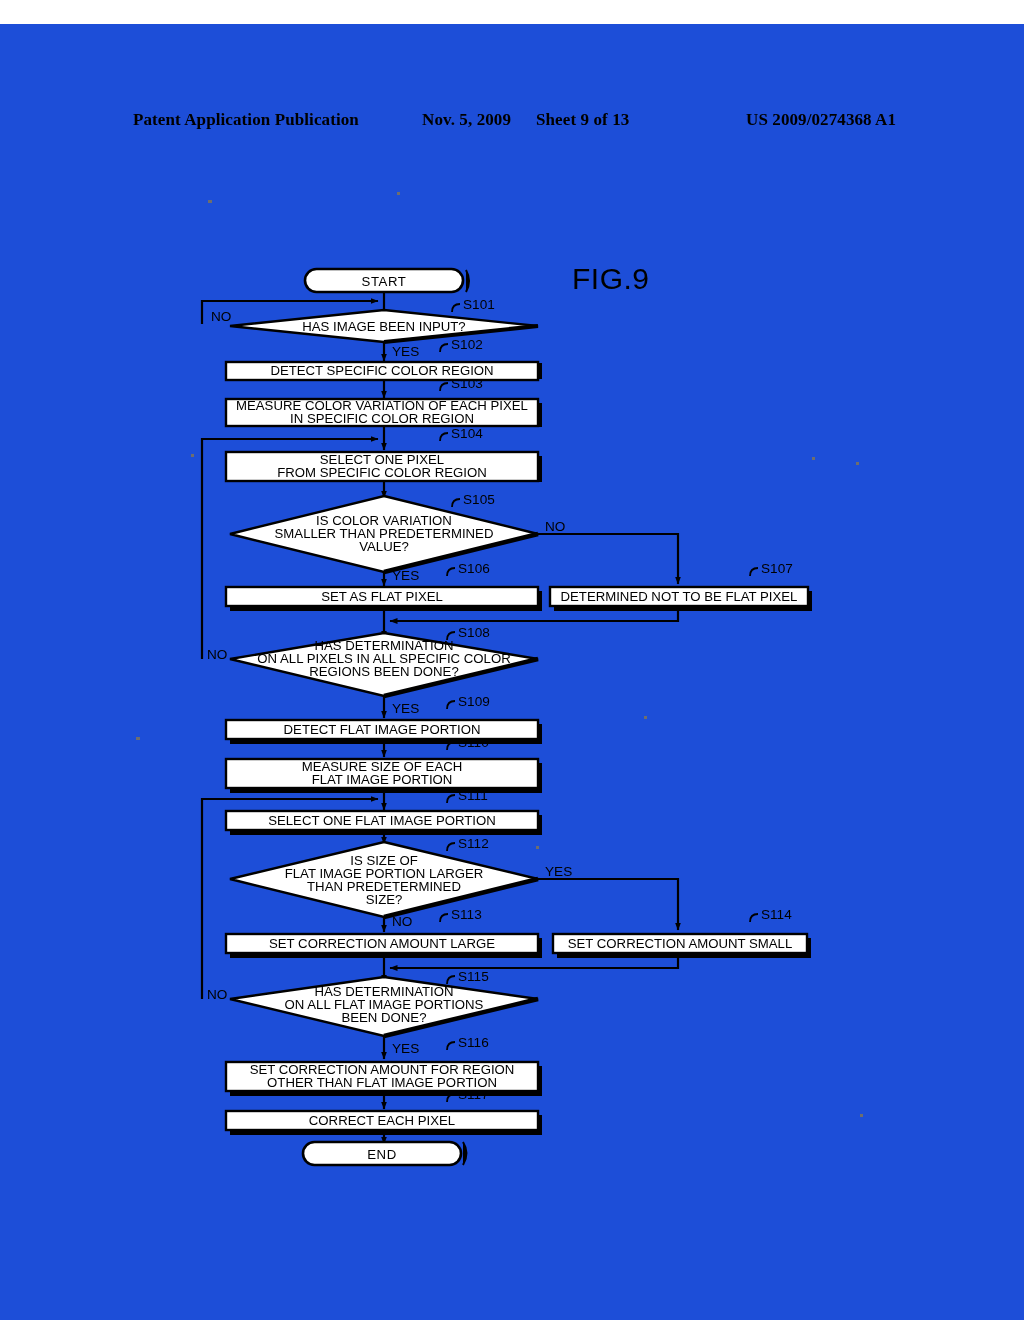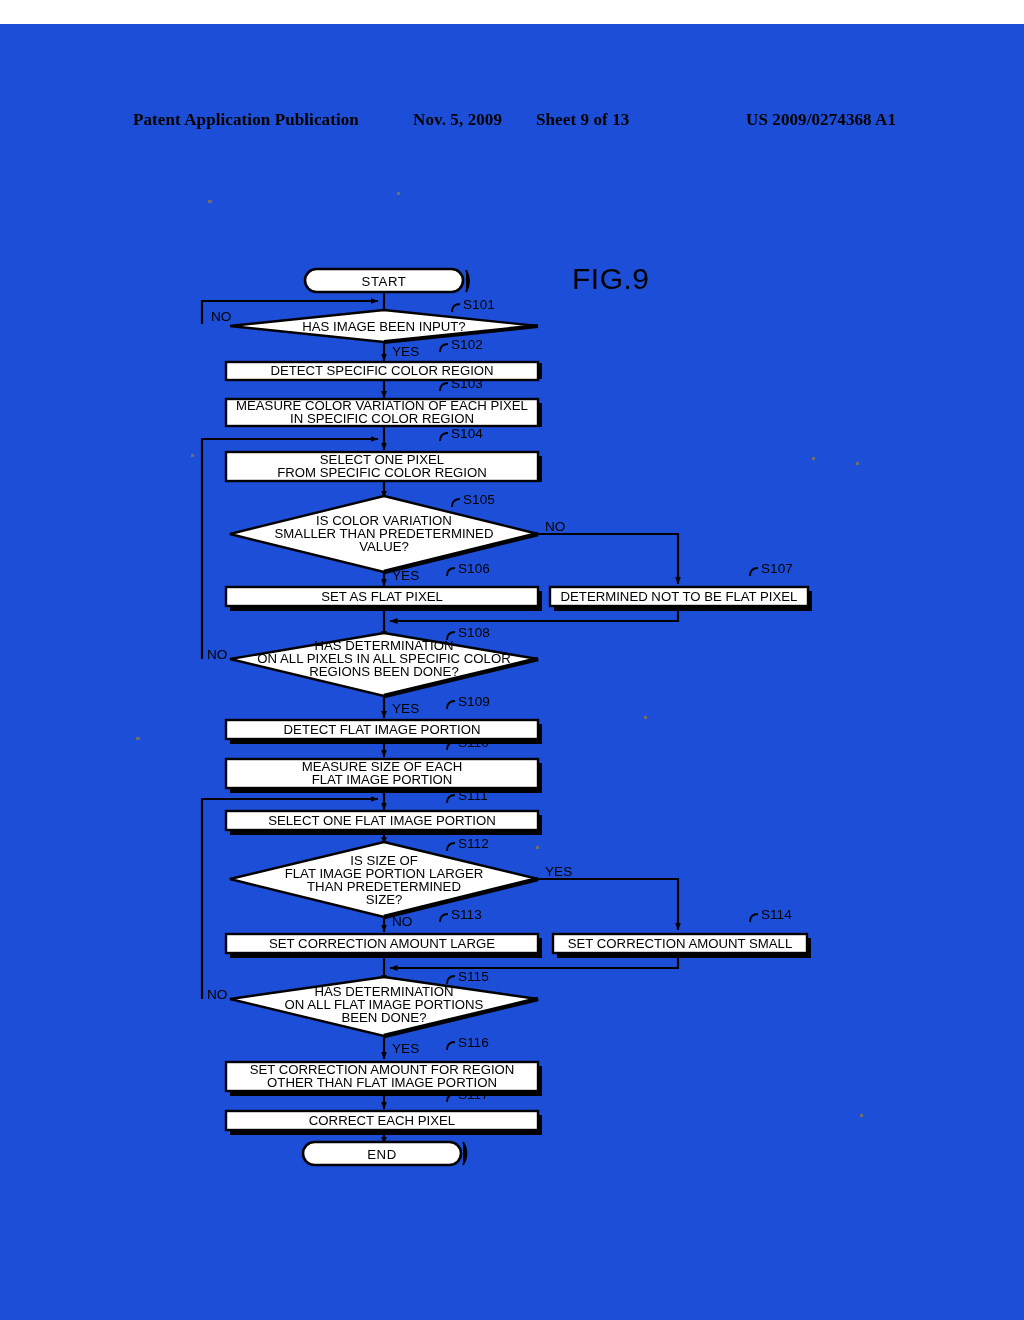--- a/index.html
+++ b/index.html
@@ -33,21 +33,21 @@
     height: 26px;
     display: flex;
     align-items: baseline;
     font-family: "Liberation Serif", serif;
     font-weight: bold;
     font-size: 17px;
     letter-spacing: 0.1px;
     white-space: nowrap;
   }
   #page-header .hdr-pub   { position: absolute; left: 133px; }
-  #page-header .hdr-date  { position: absolute; left: 413px; }
+  #page-header .hdr-date  { position: absolute; left: 422px; }
   #page-header .hdr-sheet { position: absolute; left: 536px; }
   #page-header .hdr-pat   { position: absolute; left: 746px; }
 
   
   #figure-area {
     position: absolute;
     left: 0;
     top: 0;
     width: 1024px;
     height: 1320px;

